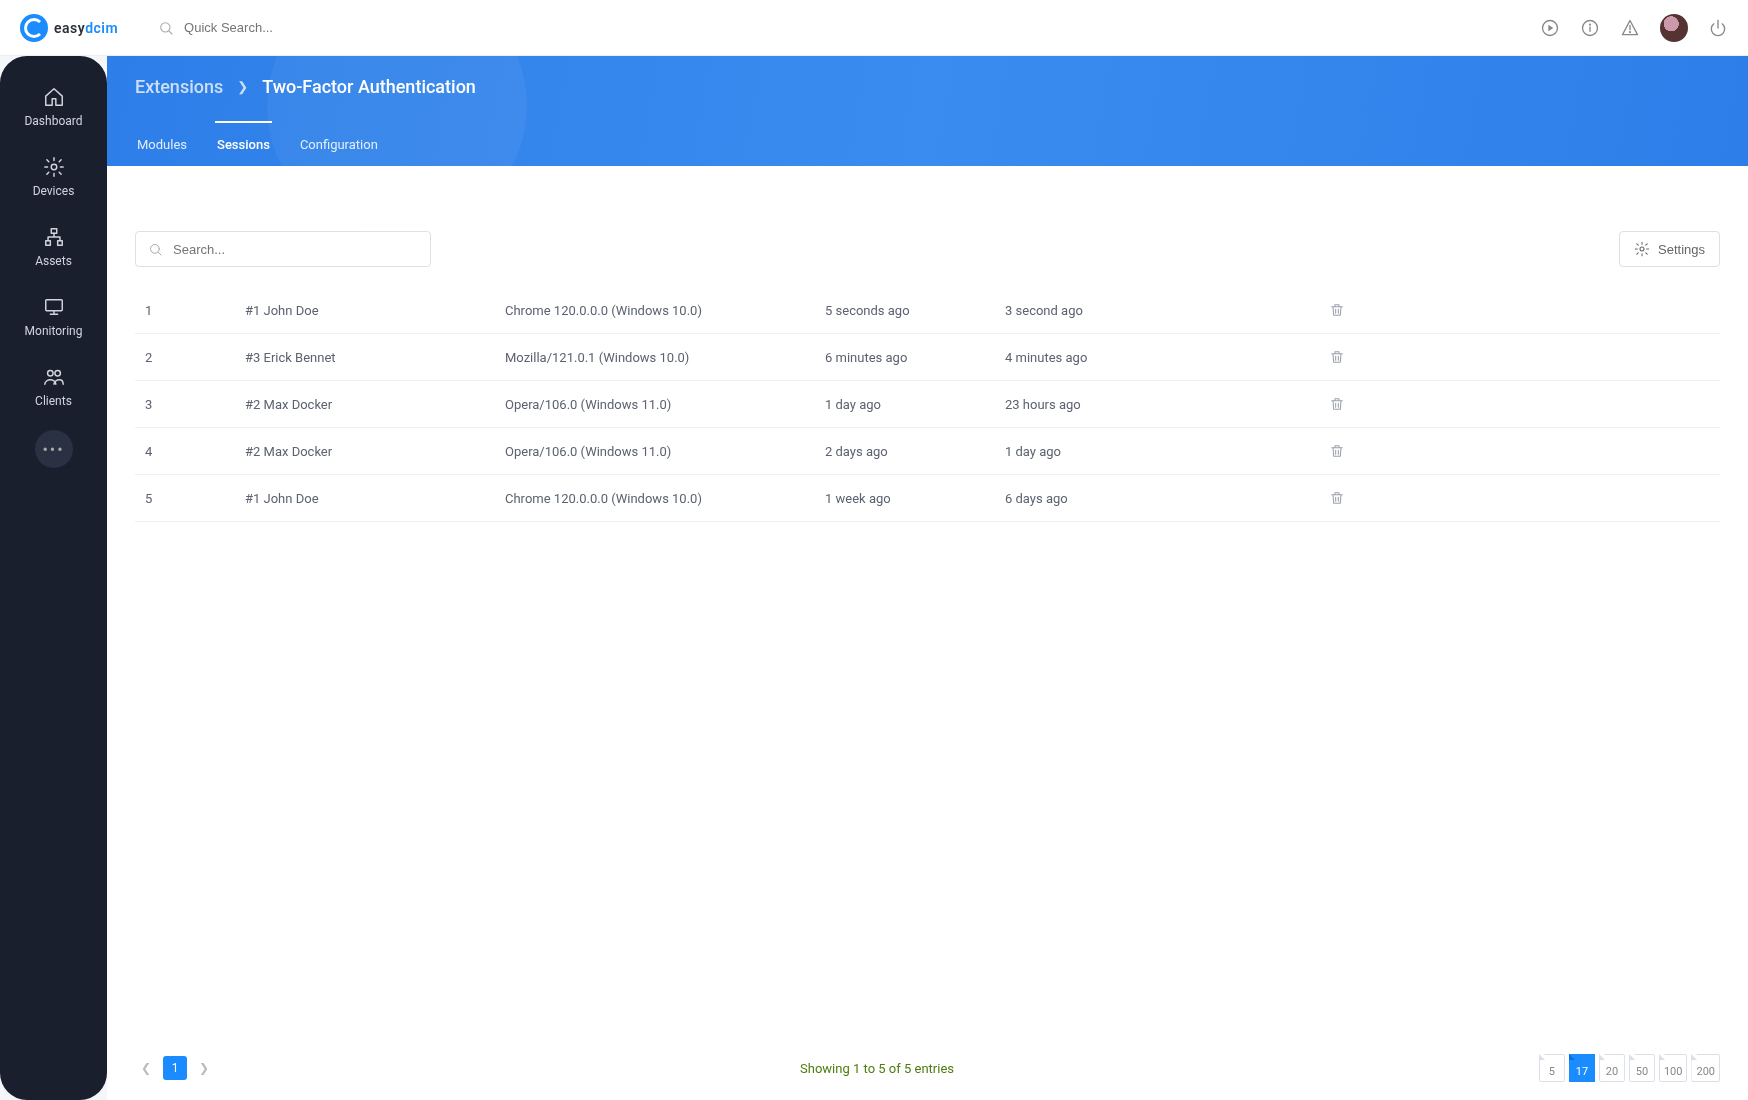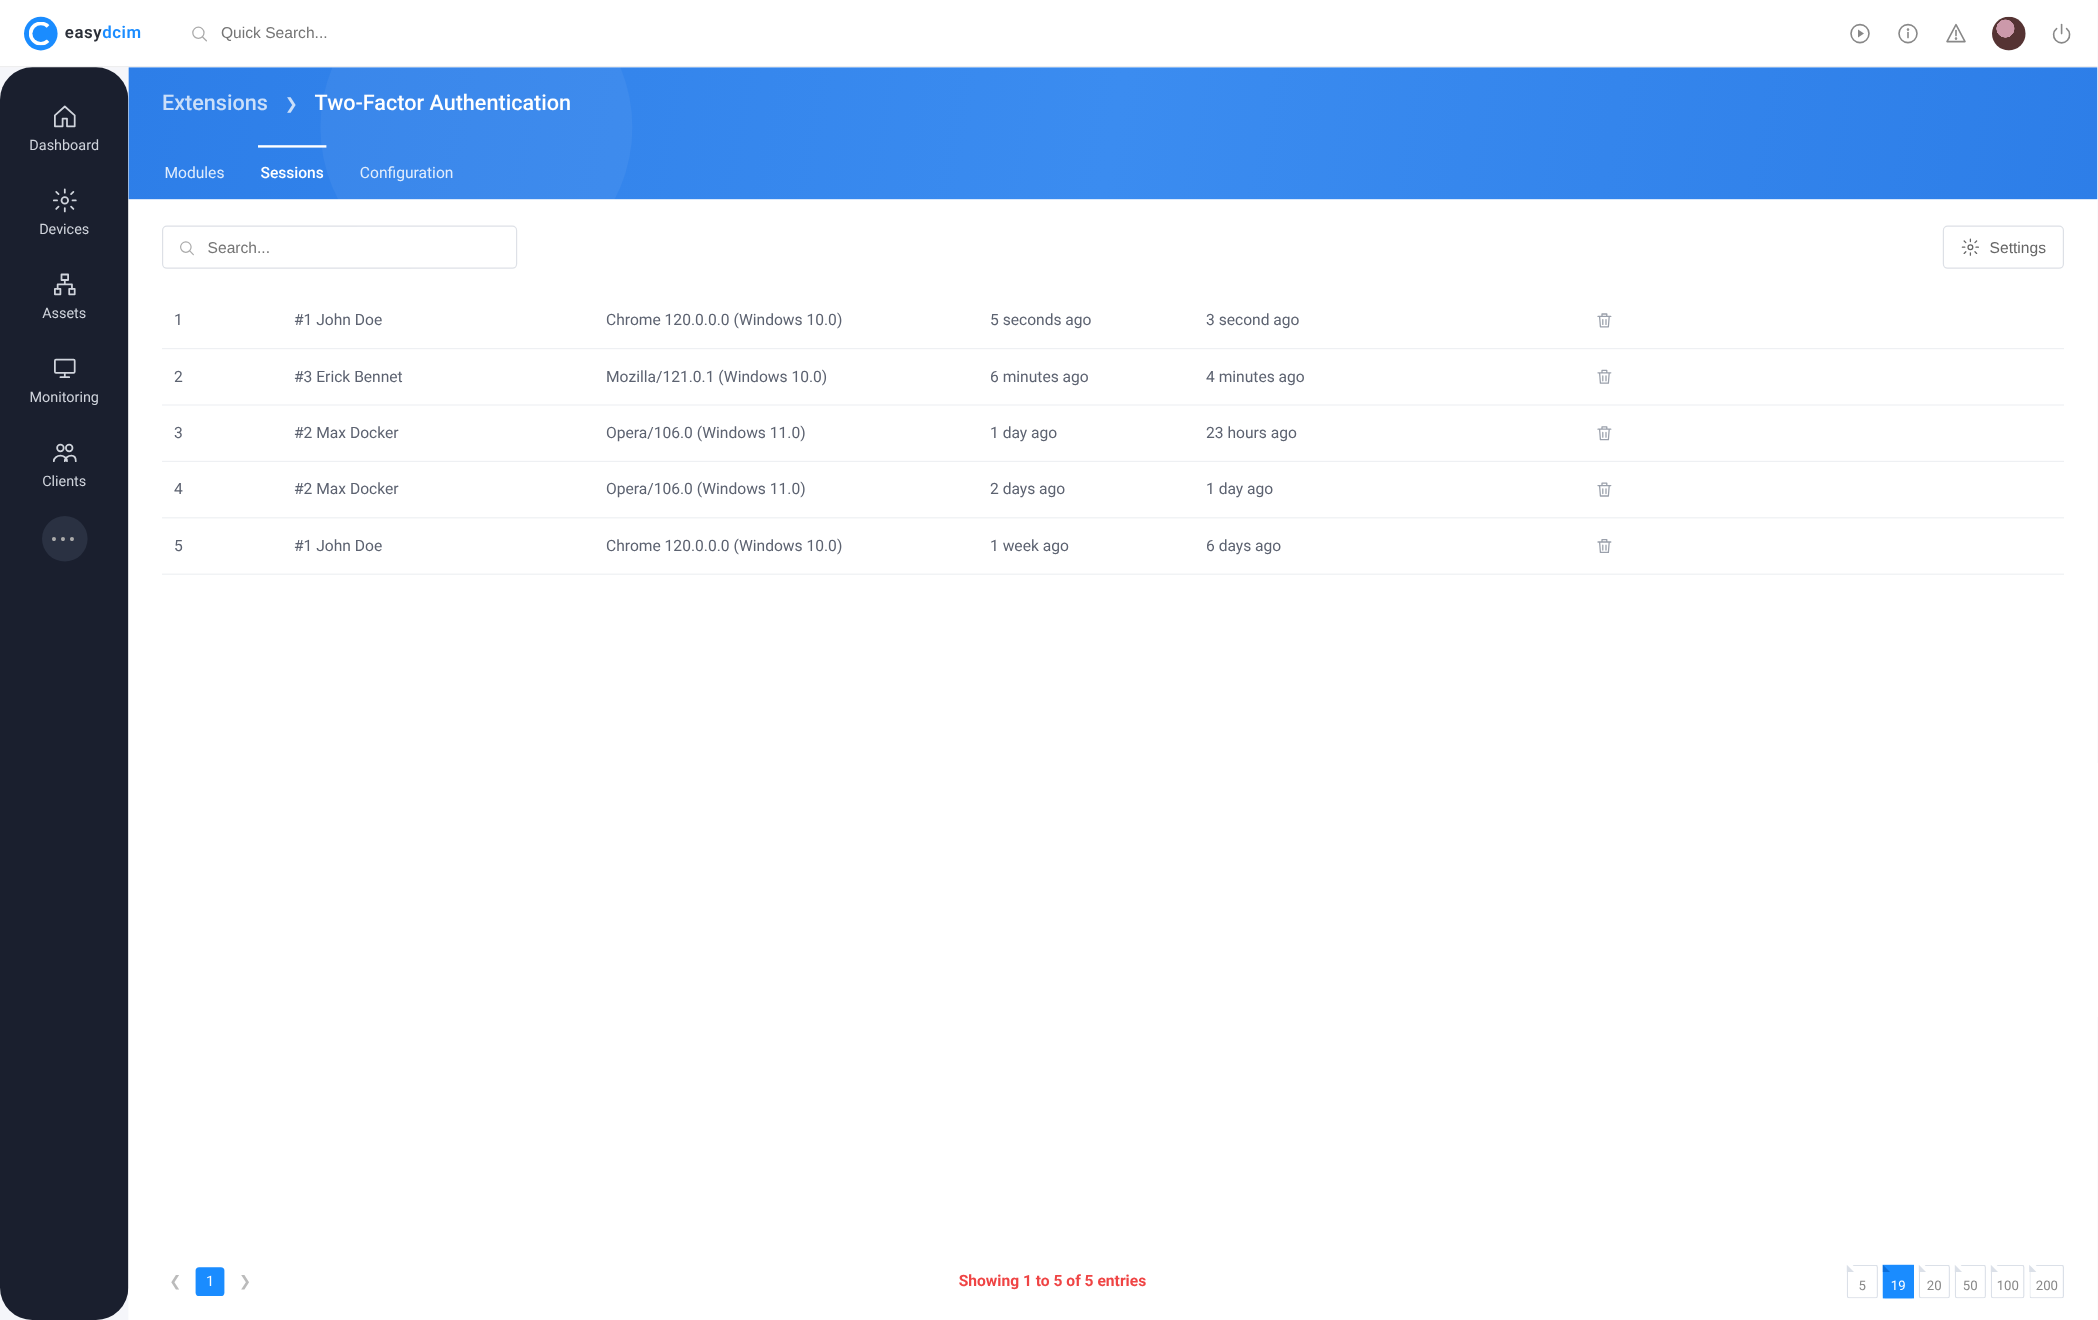--- a/index.html
+++ b/index.html
@@ -23,21 +23,21 @@
 
 .layout { display: flex; height: calc(100vh - 56px); }
 
 
 .sidebar { width: 107px; background: #1a1f2e; color: #ccc; display: flex; flex-direction: column; align-items: center; padding-top: 16px; border-radius: 27px; }
 .side-item { width: 100%; text-align: center; padding: 14px 0; cursor: pointer; font-size: 12px; color: #d0d4dc; }
 .side-item .side-icon { display: block; margin: 0 auto 6px; width: 22px; height: 22px; }
 .side-more { margin-top: 8px; width: 38px; height: 38px; border-radius: 50%; background: #2a3142; display:flex; align-items:center; justify-content:center; color:#aaa; cursor:pointer; font-size:16px; letter-spacing:2px;}
 
 
-.main { flex: 1; background: #fff; display: flex; flex-direction: column; overflow: hidden;}
+.main { flex: 1; background: #fff; display: flex; flex-direction: column; overflow: hidden; gap: 43px;}
 .header-blue { background: linear-gradient(100deg, #2d7ee8 0%, #3b8cf0 50%, #2d7ee8 100%); color: #fff; padding: 20px 28px 0 28px; position:relative;}
 .header-blue::before{content:"";position:absolute;left:160px;top:-80px;width:260px;height:260px;border-radius:50%;background:rgba(255,255,255,0.05);}
 .breadcrumb { display: flex; align-items: center; gap: 14px; font-size: 18px; font-weight: 500; }
 .breadcrumb .bc-parent { opacity: 0.75; }
 .breadcrumb .chev { opacity: 0.75; font-size:13px;}
 .tabs { display: flex; gap: 26px; margin-top: 24px; }
 .tab { padding: 14px 2px; font-size: 13px; cursor: pointer; opacity: 0.85; border-top: 2px solid transparent; }
 .tab.active { opacity: 1; border-top: 2px solid #fff; font-weight: 500;}
 
 .content { padding: 22px 28px; flex:1; display:flex; flex-direction:column; }
@@ -52,21 +52,21 @@
 .thead, .trow { display: grid; grid-template-columns: 100px 260px 320px 180px 280px 60px; align-items: center; padding: 0 10px; }
 .thead { height: 40px; font-size: 11px; color: #8a93a6; letter-spacing: 0.5px; font-weight: 600; text-transform: uppercase; border-bottom: 1px solid #eef0f3; }
 .thead .sortable { color: #1a8cff; display:flex; align-items:center; gap:6px;}
 .trow { height: 47px; border-bottom: 1px solid #eef0f3; font-size: 13px; color: #5c6270; }
 .trash { color: #9aa0ab; cursor: pointer; justify-self: end; width:16px; height:16px;}
 
 .footer { display: flex; align-items: center; justify-content: space-between; padding: 12px 28px 18px; }
 .pagination { display: flex; align-items: center; gap: 6px; }
 .page-nav { color: #bbb; cursor: pointer; padding: 4px 6px; font-size:12px;}
 .page-num { width: 24px; height: 24px; display: flex; align-items: center; justify-content: center; background: #1a8cff; color: #fff; border-radius: 3px; font-size: 12px; }
-.showing { color: #ef4444; font-size: 13px; font-weight: bold; }
+.showing { color: #4d7c0f; font-size: 13px; }
 .pagesize { display: flex; gap: 4px; }
 .ps-item { position:relative; min-width: 26px; height: 28px; padding: 6px 5px 0; display: flex; align-items: center; justify-content: center; font-size: 11px; color: #888; cursor: pointer; }
 .ps-item::before{content:"";position:absolute;inset:0;border:1px solid #dbe0e8;border-radius:2px;clip-path:polygon(0 6px,6px 0,100% 0,100% 100%,0 100%);} 
 .ps-item::after{content:"";position:absolute;left:0;top:0;width:0;height:0;border-right:6px solid #dbe0e8;border-top:6px solid transparent;transform:scaleX(-1);}
 .ps-item.active { background: #1a8cff; color: #fff; }
 .ps-item.active::before{border-color:#1a8cff;}
 .ps-item.active::after{border-right-color:#0a6edc;}
 
 svg { stroke: currentColor; fill: none; stroke-width: 1.6; stroke-linecap: round; stroke-linejoin: round; }
 </style>
@@ -250,21 +250,21 @@
 
     <div class="footer">
       <div class="pagination">
         <span class="page-nav">❮</span>
         <span class="page-num">1</span>
         <span class="page-nav">❯</span>
       </div>
       <div class="showing">Showing 1 to 5 of 5 entries</div>
       <div class="pagesize" id="pagesize">
           <div class="ps-item">5</div>
-          <div class="ps-item active">19</div>
+          <div class="ps-item active">17</div>
           <div class="ps-item">20</div>
           <div class="ps-item">50</div>
           <div class="ps-item">100</div>
           <div class="ps-item">200</div>
         </div>
     </div>
   </div>
 </div>
 
 </body></html>

